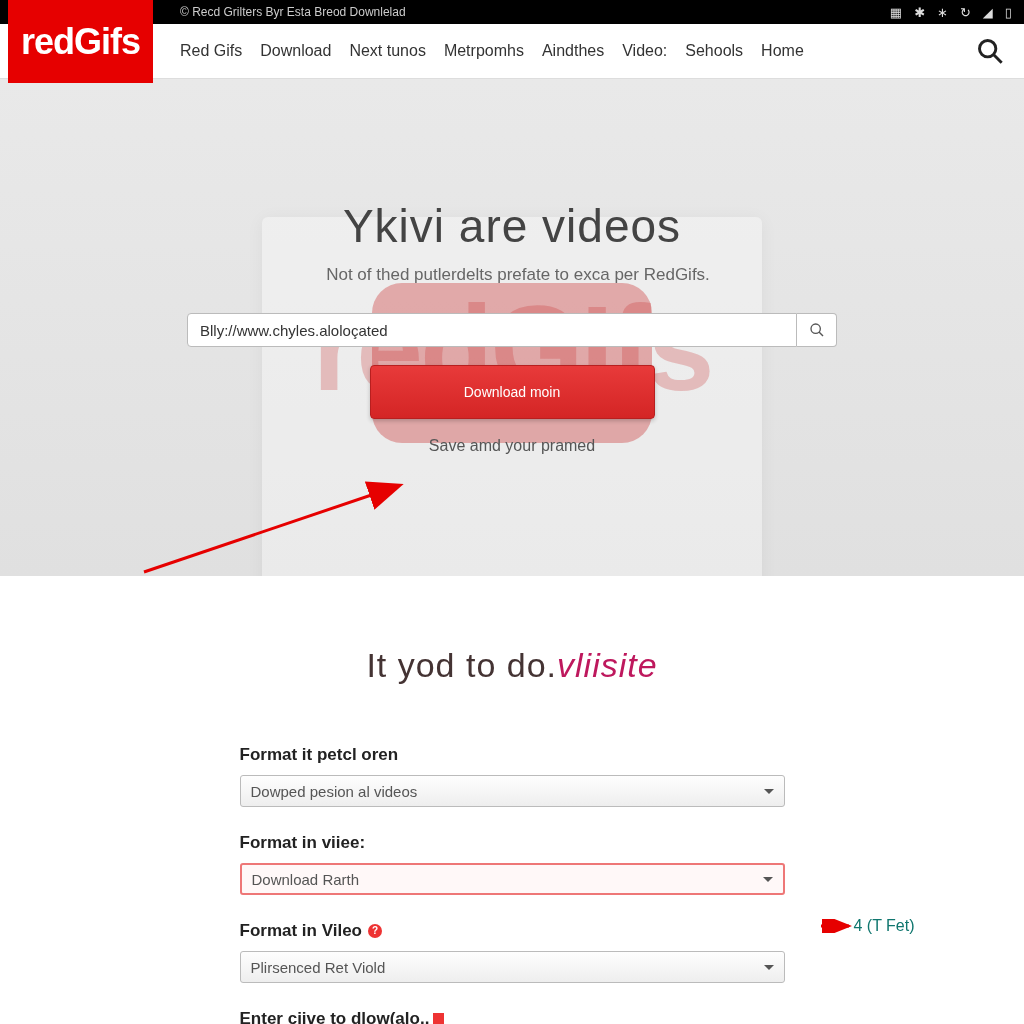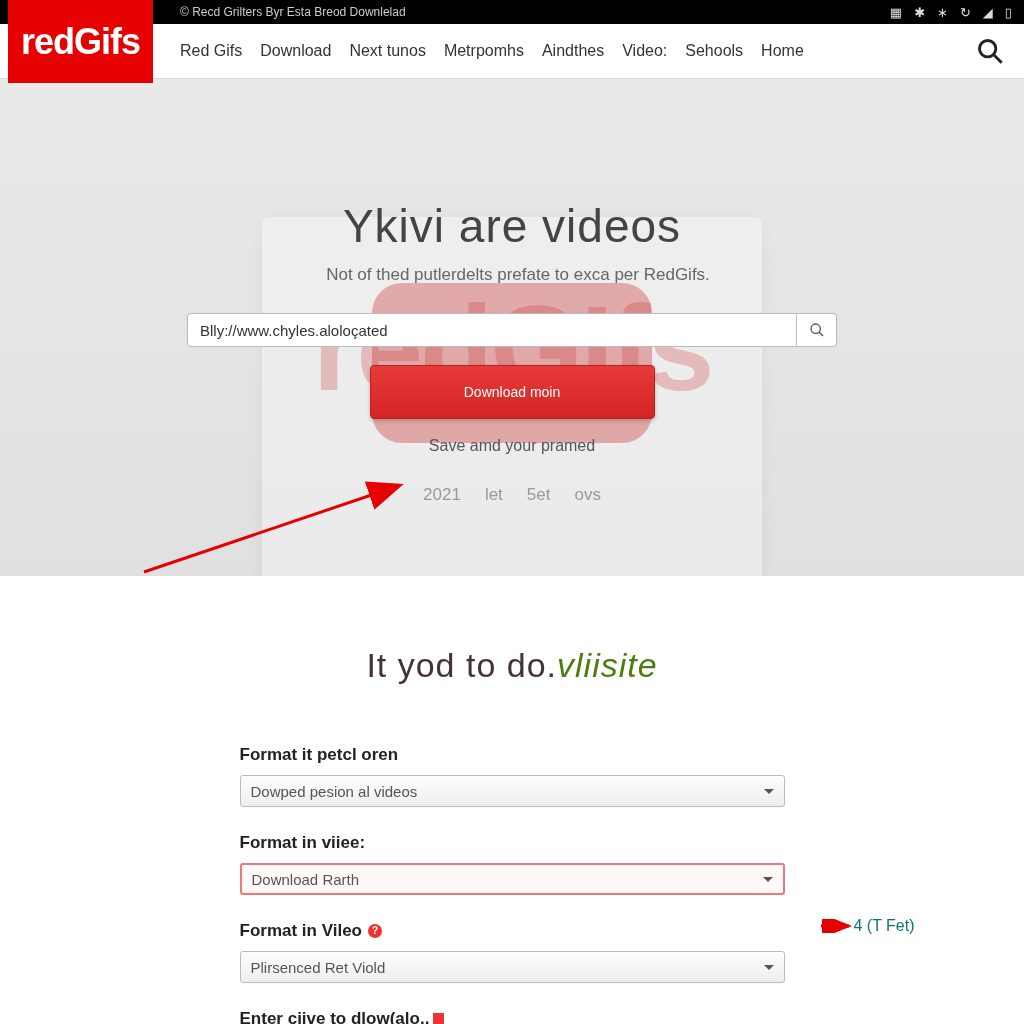--- a/index.html
+++ b/index.html
@@ -30,21 +30,21 @@
 .url-input { flex: 1; height: 34px; border: 1px solid #bbb; border-radius: 4px 0 0 4px; padding: 16px 12px; font-size: 15px; background: #fff; color: #333; }
 .url-go { width: 40px; height: 34px; border: 1px solid #bbb; border-left: none; border-radius: 0 4px 4px 0; background: #fff; display:flex;align-items:center;justify-content:center; cursor:pointer;}
 .url-go svg { width: 16px; height: 16px; stroke: #555; stroke-width: 2; fill: none; }
 .dl-btn { margin: 18px auto 0; display: block; width: 285px; height: 54px; background: linear-gradient(#e83a3a,#d42525); border: 1px solid #b81f1f; border-radius: 4px; color: #fff; font-size: 14px; font-weight: 500; cursor: pointer; box-shadow: 0 2px 4px rgba(0,0,0,.2); }
 .helper { color: #555; font-size: 16px; margin-top: 18px; }
 .meta-nums { color: #999; font-size: 17px; margin-top: 30px; display:flex; gap:24px; justify-content:center;}
 .arrow1 { position: absolute; left: 140px; top: 395px; z-index: 3; pointer-events: none; }
 
 .lower { background: #fff; padding: 70px 0 40px; }
 .lower h2 { text-align: center; font-size: 34px; font-weight: 400; color: #433; letter-spacing: 1px; }
-.lower h2 .accent { color: #4d7c0f; font-style: italic; text-align: right; }
+.lower h2 .accent { color: #be185d; font-style: italic; text-align: right; }
 .form-zone { width: 545px; margin: 60px auto 0; position: relative; }
 .fld-label { font-size: 17px; font-weight: 600; color: #222; margin-bottom: 10px; display:flex; align-items:center; gap:6px;}
 .select { width: 100%; height: 32px; border: 1px solid #bbb; border-radius: 3px; background: linear-gradient(#fefefe,#eee); padding: 0 10px; display:flex; align-items:center; justify-content:space-between; color:#555; font-size:15px; cursor:pointer; margin-bottom: 26px;}
 .select.hl { border: 2px solid #e77; background: #fff8f8; }
 .select .caret { border: 5px solid transparent; border-top-color: #555; margin-top:5px; }
 .badge-red { display:inline-block; width:14px; height:14px; border-radius:50%; background:#e33; color:#fff; font-size:10px; line-height:14px; text-align:center; }
 .arrow2 { position: absolute; right: -130px; top: 172px; display:flex; align-items:center; font-size:16px; color:#0f766e;text-align:right; }
 .arrow2 svg { width: 34px; height: 14px; }
 .final-label { font-size: 17px; font-weight: 600; color: #222; }
 .final-label .sq { display:inline-block; width:11px; height:11px; background:#e33; margin-left:4px;}
@@ -101,26 +101,20 @@
       <div class="url-go">
         <svg viewBox="0 0 24 24">
             <circle cx="10" cy="10" r="7"></circle>
             <line x1="15" y1="15" x2="21" y2="21"></line>
           </svg>
       </div>
     </div>
 
     <button class="dl-btn">Download moin</button>
     <div class="helper">Save amd your pramed</div>
-    <div class="meta-nums">
-      <span>2021</span>
-      <span>let</span>
-      <span>5et</span>
-      <span>ovs</span>
-    </div>
   </div>
 
   <svg class="arrow1" width="280" height="110">
     <defs>
         <marker id="ah1" markerWidth="12" markerHeight="10" refX="10" refY="5" orient="auto">
           <path d="M0,0 L12,5 L0,10 Z" fill="#e60000"></path>
         </marker>
       </defs>
     <line x1="4" y1="98" x2="258" y2="12" stroke="#e60000" stroke-width="3" marker-end="url(#ah1)"></line>
   </svg>

